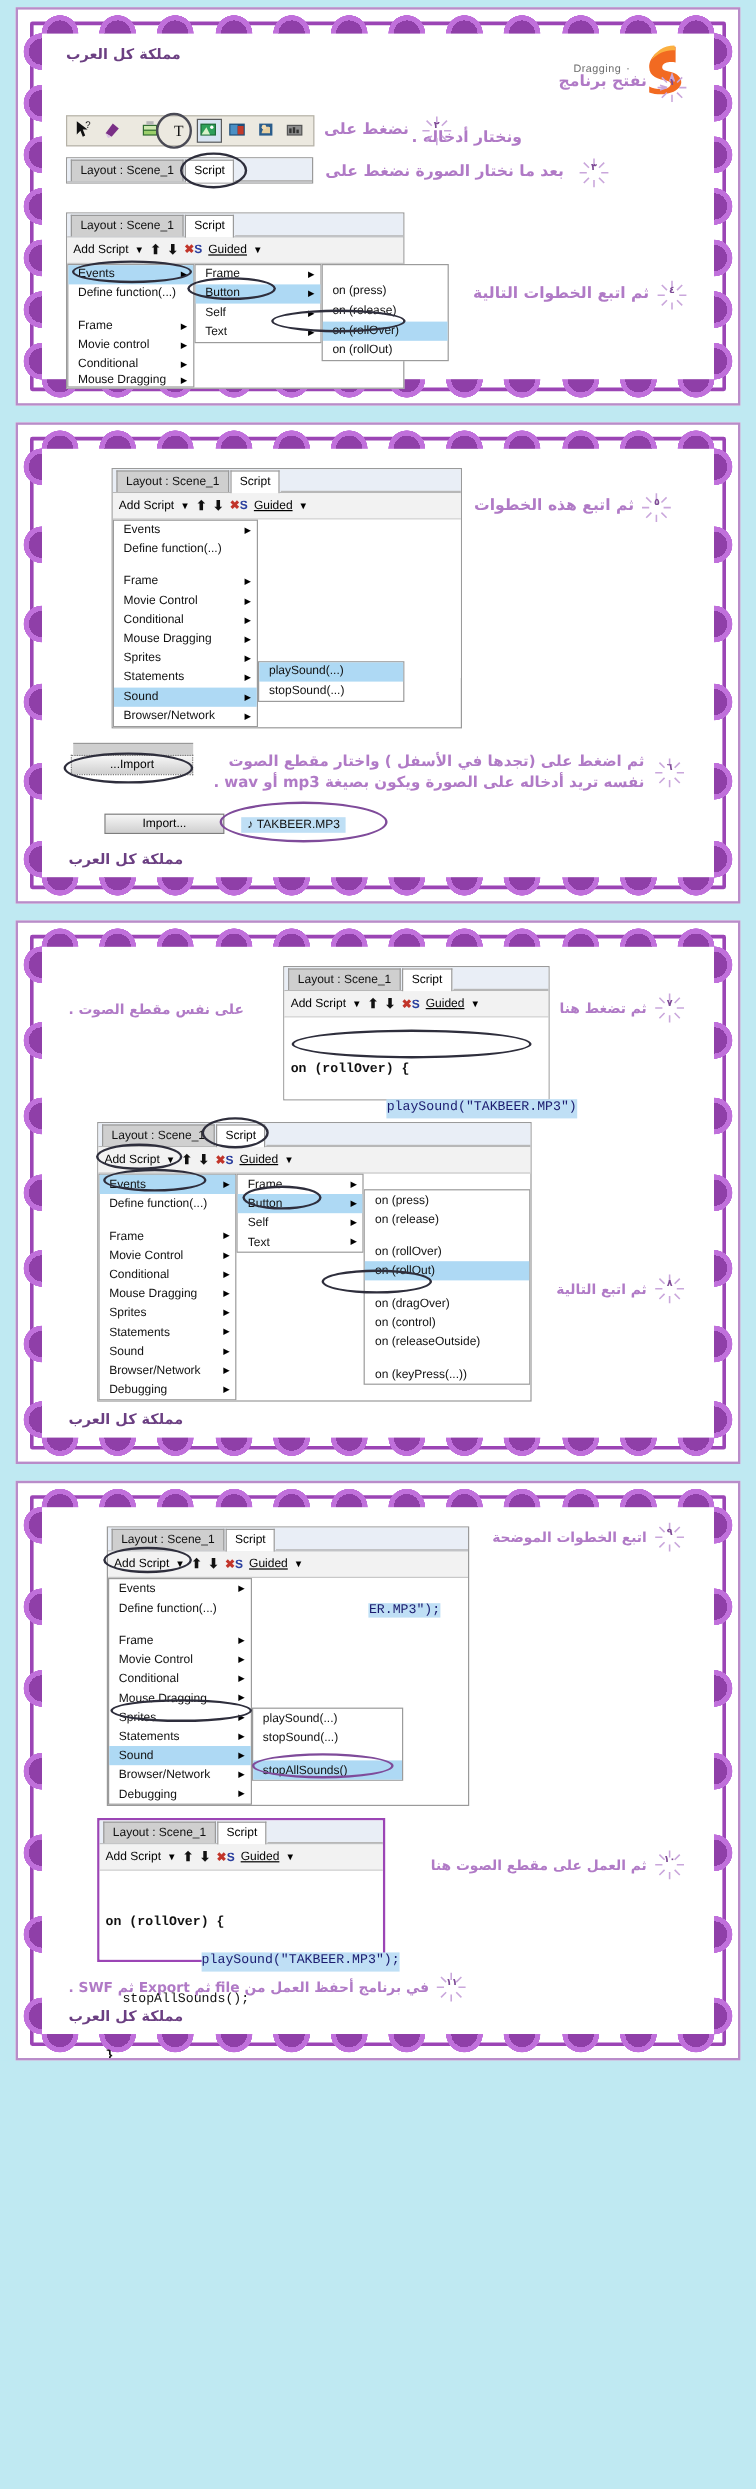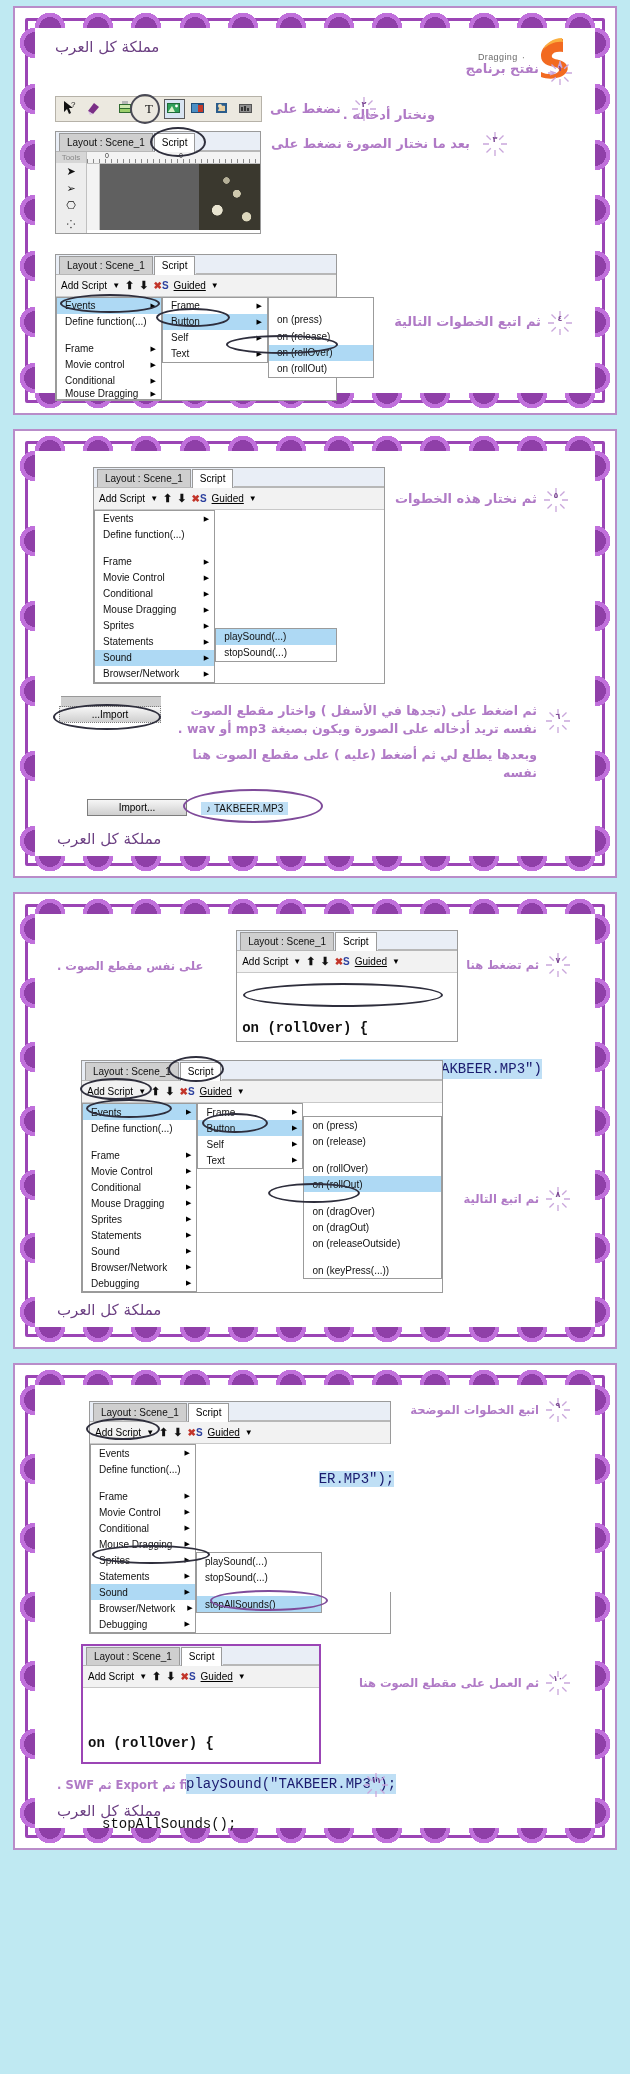--- a/index.html
+++ b/index.html
@@ -97,22 +97,22 @@
     color:#b07ac6;
     font-size:12.5px;
     font-weight:bold;
     line-height:1.45;
   }
   .brand{
     direction:rtl;
     text-align:right;
     font-family:"DejaVu Sans", sans-serif;
     color:#6b3f82;
-    font-size:15px;
-    font-weight:normal;
+    font-size:12px;
+    font-weight:bold;
   }
   .brand.left{text-align:left;}
 
   
   .burst{
     display:inline-block;
     position:relative;
     width:26px;height:26px;
     vertical-align:middle;
     margin:0 2px;
@@ -239,21 +239,21 @@
   .mi.hl{background:#aed9f4;}
   .mi .tri{font-size:7px;margin-left:12px;color:#000;}
   .msep{height:1px;background:#c6c6c6;margin:2px 3px;}
 
   .menus{display:flex;align-items:flex-start;}
 
   
   .code{
     background:#ffffff;
     font-family:"Liberation Mono", monospace;
-    font-size:14px;
+    font-size:11px;
     color:#111;
     padding:4px 5px;
     line-height:1.45;
     white-space:pre;
   }
   .code .kw{font-weight:bold;}
   .code .hl{background:#bfdff5;color:#1a1a6e;}
 
   
   .btn{
@@ -487,42 +487,20 @@
         <b>٣</b>
       </span>
       <span class="ar ar-big" style="margin-top:4px;">بعد ما نختار الصورة نضغط على</span>
 
       <span class="win" style="direction:ltr;width:204px;position:relative;">
         <span class="tabbar" style="display:flex;">
           <span class="tab">Layout : Scene_1</span>
           <span class="tab active">Script</span>
           <span class="tabfill"></span>
         </span>
-        <span style="display:flex;">
-          <span class="toolspanel">
-            <span style="display:block;background:#d6d6d6;font-size:8px;color:#888;padding:1px 0;">Tools</span>
-            <span class="tool-ico" style="display:inline-block;width:20px;">➤</span>
-            <span class="tool-ico" style="display:inline-block;width:20px;">➢</span>
-            <span class="tool-ico" style="display:inline-block;width:20px;">⎔</span>
-            <span class="tool-ico" style="display:inline-block;width:20px;">⁘</span>
-          </span>
-          <span style="display:block;flex:1;">
-            <span class="ruler" style="display:block;">
-              <span style="position:absolute;left:18px;top:0;font-size:7px;">0</span>
-              <span style="position:absolute;left:92px;top:0;font-size:7px;">0</span>
-              <span style="position:absolute;left:0;bottom:0;right:0;height:4px;background:repeating-linear-gradient(90deg,#888 0 1px,transparent 1px 6px);"></span>
-            </span>
-            <span style="display:flex;">
-              <span style="width:12px;background:#f3f3f3;border-right:1px solid #c0c0c0;"></span>
-              <span class="imgbox">
-                    <span class="spk"></span>
-                  </span>
-            </span>
-          </span>
-        </span>
         <span class="oval" style="left:94px;top:-5px;width:52px;height:26px;"></span>
       </span>
     </div>
 
     <div style="display:flex;align-items:flex-start;gap:8px;margin-top:20px;">
       <span class="win" style="width:280px;position:relative;">
         <span class="tabbar" style="display:flex;">
           <span class="tab">Layout : Scene_1</span>
           <span class="tab active">Script</span>
           <span class="tabfill"></span>
@@ -749,39 +727,38 @@
         <span class="burst">
           <svg width="26" height="26" viewBox="0 0 26 26">
             <g stroke="#c9a6db" stroke-width="1.3" fill="none">
               <path d="M13 1 L13 7 M13 19 L13 25 M1 13 L7 13 M19 13 L25 13
                        M4.5 4.5 L8.8 8.8 M17.2 17.2 L21.5 21.5
                        M21.5 4.5 L17.2 8.8 M8.8 17.2 L4.5 21.5"></path>
             </g>
           </svg>
           <b>٥</b>
         </span>
-        <span class="ar ar-big nowrap">ثم نختار هذه الخطوات</span>
+        <span class="ar ar-big nowrap">ثم اتبع هذه الخطوات</span>
       </span>
     </div>
 
     <div style="display:flex;align-items:flex-start;direction:rtl;gap:6px;margin-top:18px;">
       <span class="burst" style="margin-top:6px;">
         <svg width="26" height="26" viewBox="0 0 26 26">
           <g stroke="#c9a6db" stroke-width="1.3" fill="none">
             <path d="M13 1 L13 7 M13 19 L13 25 M1 13 L7 13 M19 13 L25 13
                      M4.5 4.5 L8.8 8.8 M17.2 17.2 L21.5 21.5
                      M21.5 4.5 L17.2 8.8 M8.8 17.2 L4.5 21.5"></path>
           </g>
         </svg>
         <b>٦</b>
       </span>
       <span style="flex:1;">
         <span class="ar" style="display:block;">ثم اضغط على (تجدها في الأسفل ) واختار مقطع الصوت</span>
         <span class="ar" style="display:block;">نفسه تريد أدخاله على الصورة ويكون بصيغة mp3 أو wav .</span>
-        <span class="ar" style="display:block;margin-top:8px;">وبعدها يطلع لي ثم أضغط (عليه ) على مقطع الصوت هنا نفسه</span>
       </span>
       <span style="position:relative;width:104px;margin-top:-6px;">
         <span style="display:block;border-top:1px solid #999;width:100px;"></span>
         <span style="display:block;background:#cfcfcf;height:9px;width:100px;"></span>
         <span class="btn" style="display:block;width:76px;text-align:center;border-style:dotted;">Import...</span>
         <span class="oval" style="left:-4px;top:8px;width:104px;height:22px;"></span>
       </span>
     </div>
 
     <div style="display:flex;align-items:center;gap:14px;margin-top:16px;padding-left:30px;position:relative;">
@@ -985,21 +962,21 @@
                   <span>on (rollOver)</span>
                 </span>
             <span class="mi hl" style="display:flex;">
                   <span>on (rollOut)</span>
                 </span>
             <span class="msep"></span>
             <span class="mi" style="display:flex;">
                   <span>on (dragOver)</span>
                 </span>
             <span class="mi" style="display:flex;">
-                  <span>on (dragOut)</span>
+                  <span>on (control)</span>
                 </span>
             <span class="mi" style="display:flex;">
                   <span>on (releaseOutside)</span>
                 </span>
             <span class="msep"></span>
             <span class="mi" style="display:flex;">
                   <span>on (keyPress(...))</span>
                 </span>
           </span>
         </span>

